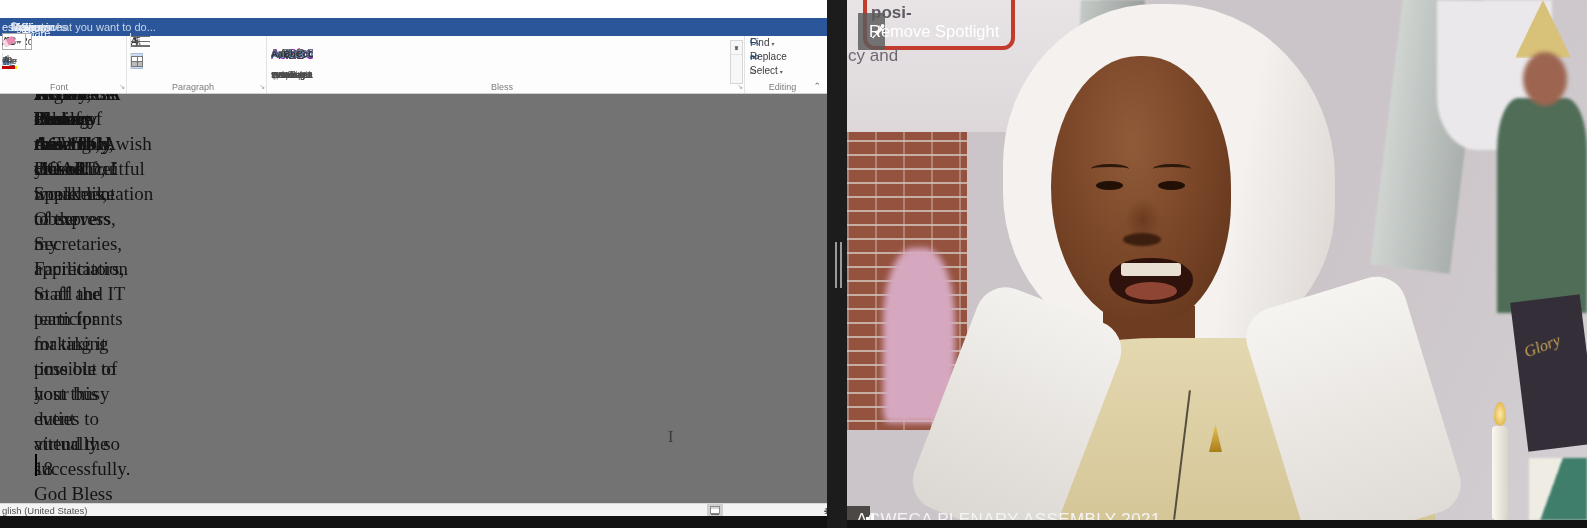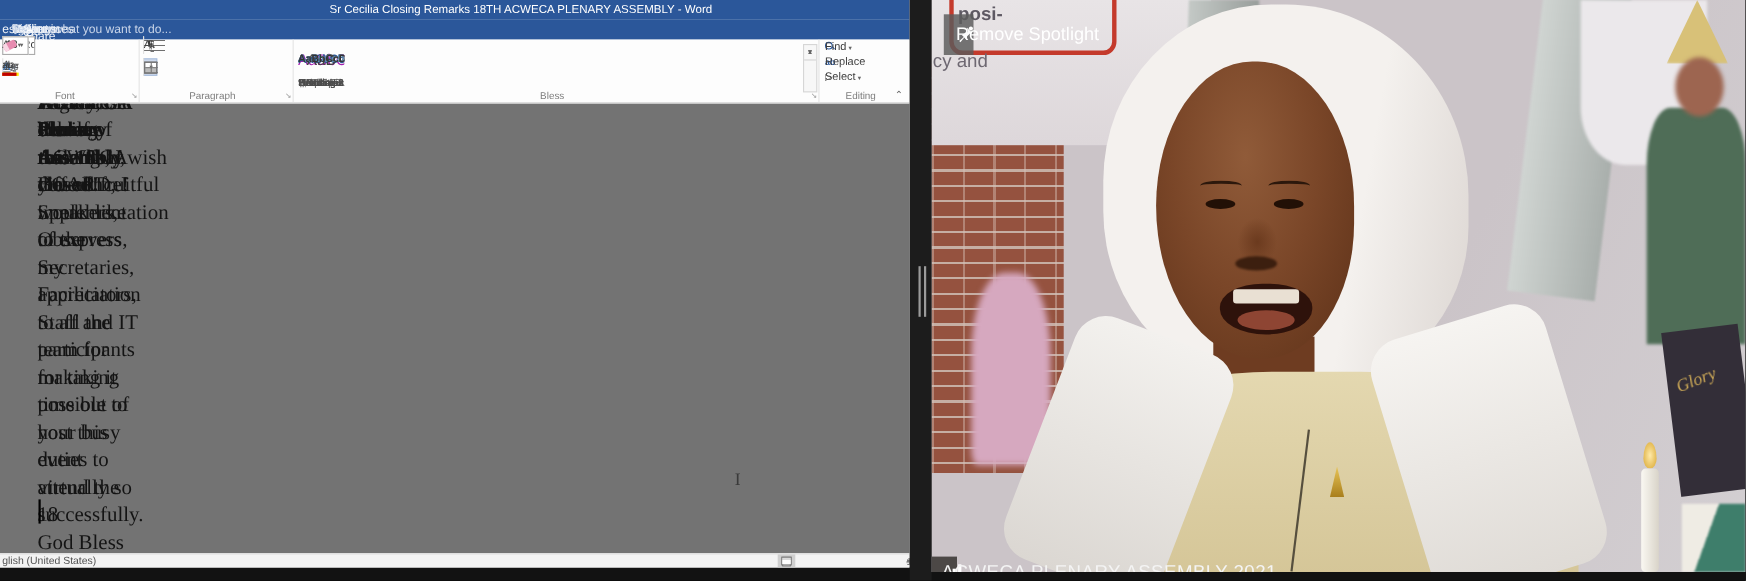--- a/index.html
+++ b/index.html
@@ -178,29 +178,20 @@
   .sig i:nth-child(3){left:10px;height:9px;}
   .sig i:nth-child(4){left:15px;height:13px;}
 </style>
 </head>
 <body>
 
 <div id="root">
 
   <div id="word">
 
-    <div class="tbar">
-      <div class="title">Sr Cecilia Closing Remarks 18TH ACWECA PLENARY ASSEMBLY - Word</div>
-      <div class="wc">
-        
-        
-        
-        
-      </div>
-    </div>
 
     <div class="tabs">
       <span>esign</span>
       <span>Layout</span>
       <span>References</span>
       <span>Mailings</span>
       <span>Review</span>
       <span>View</span>
       <span class="tellme">
         <span class="bulb">

